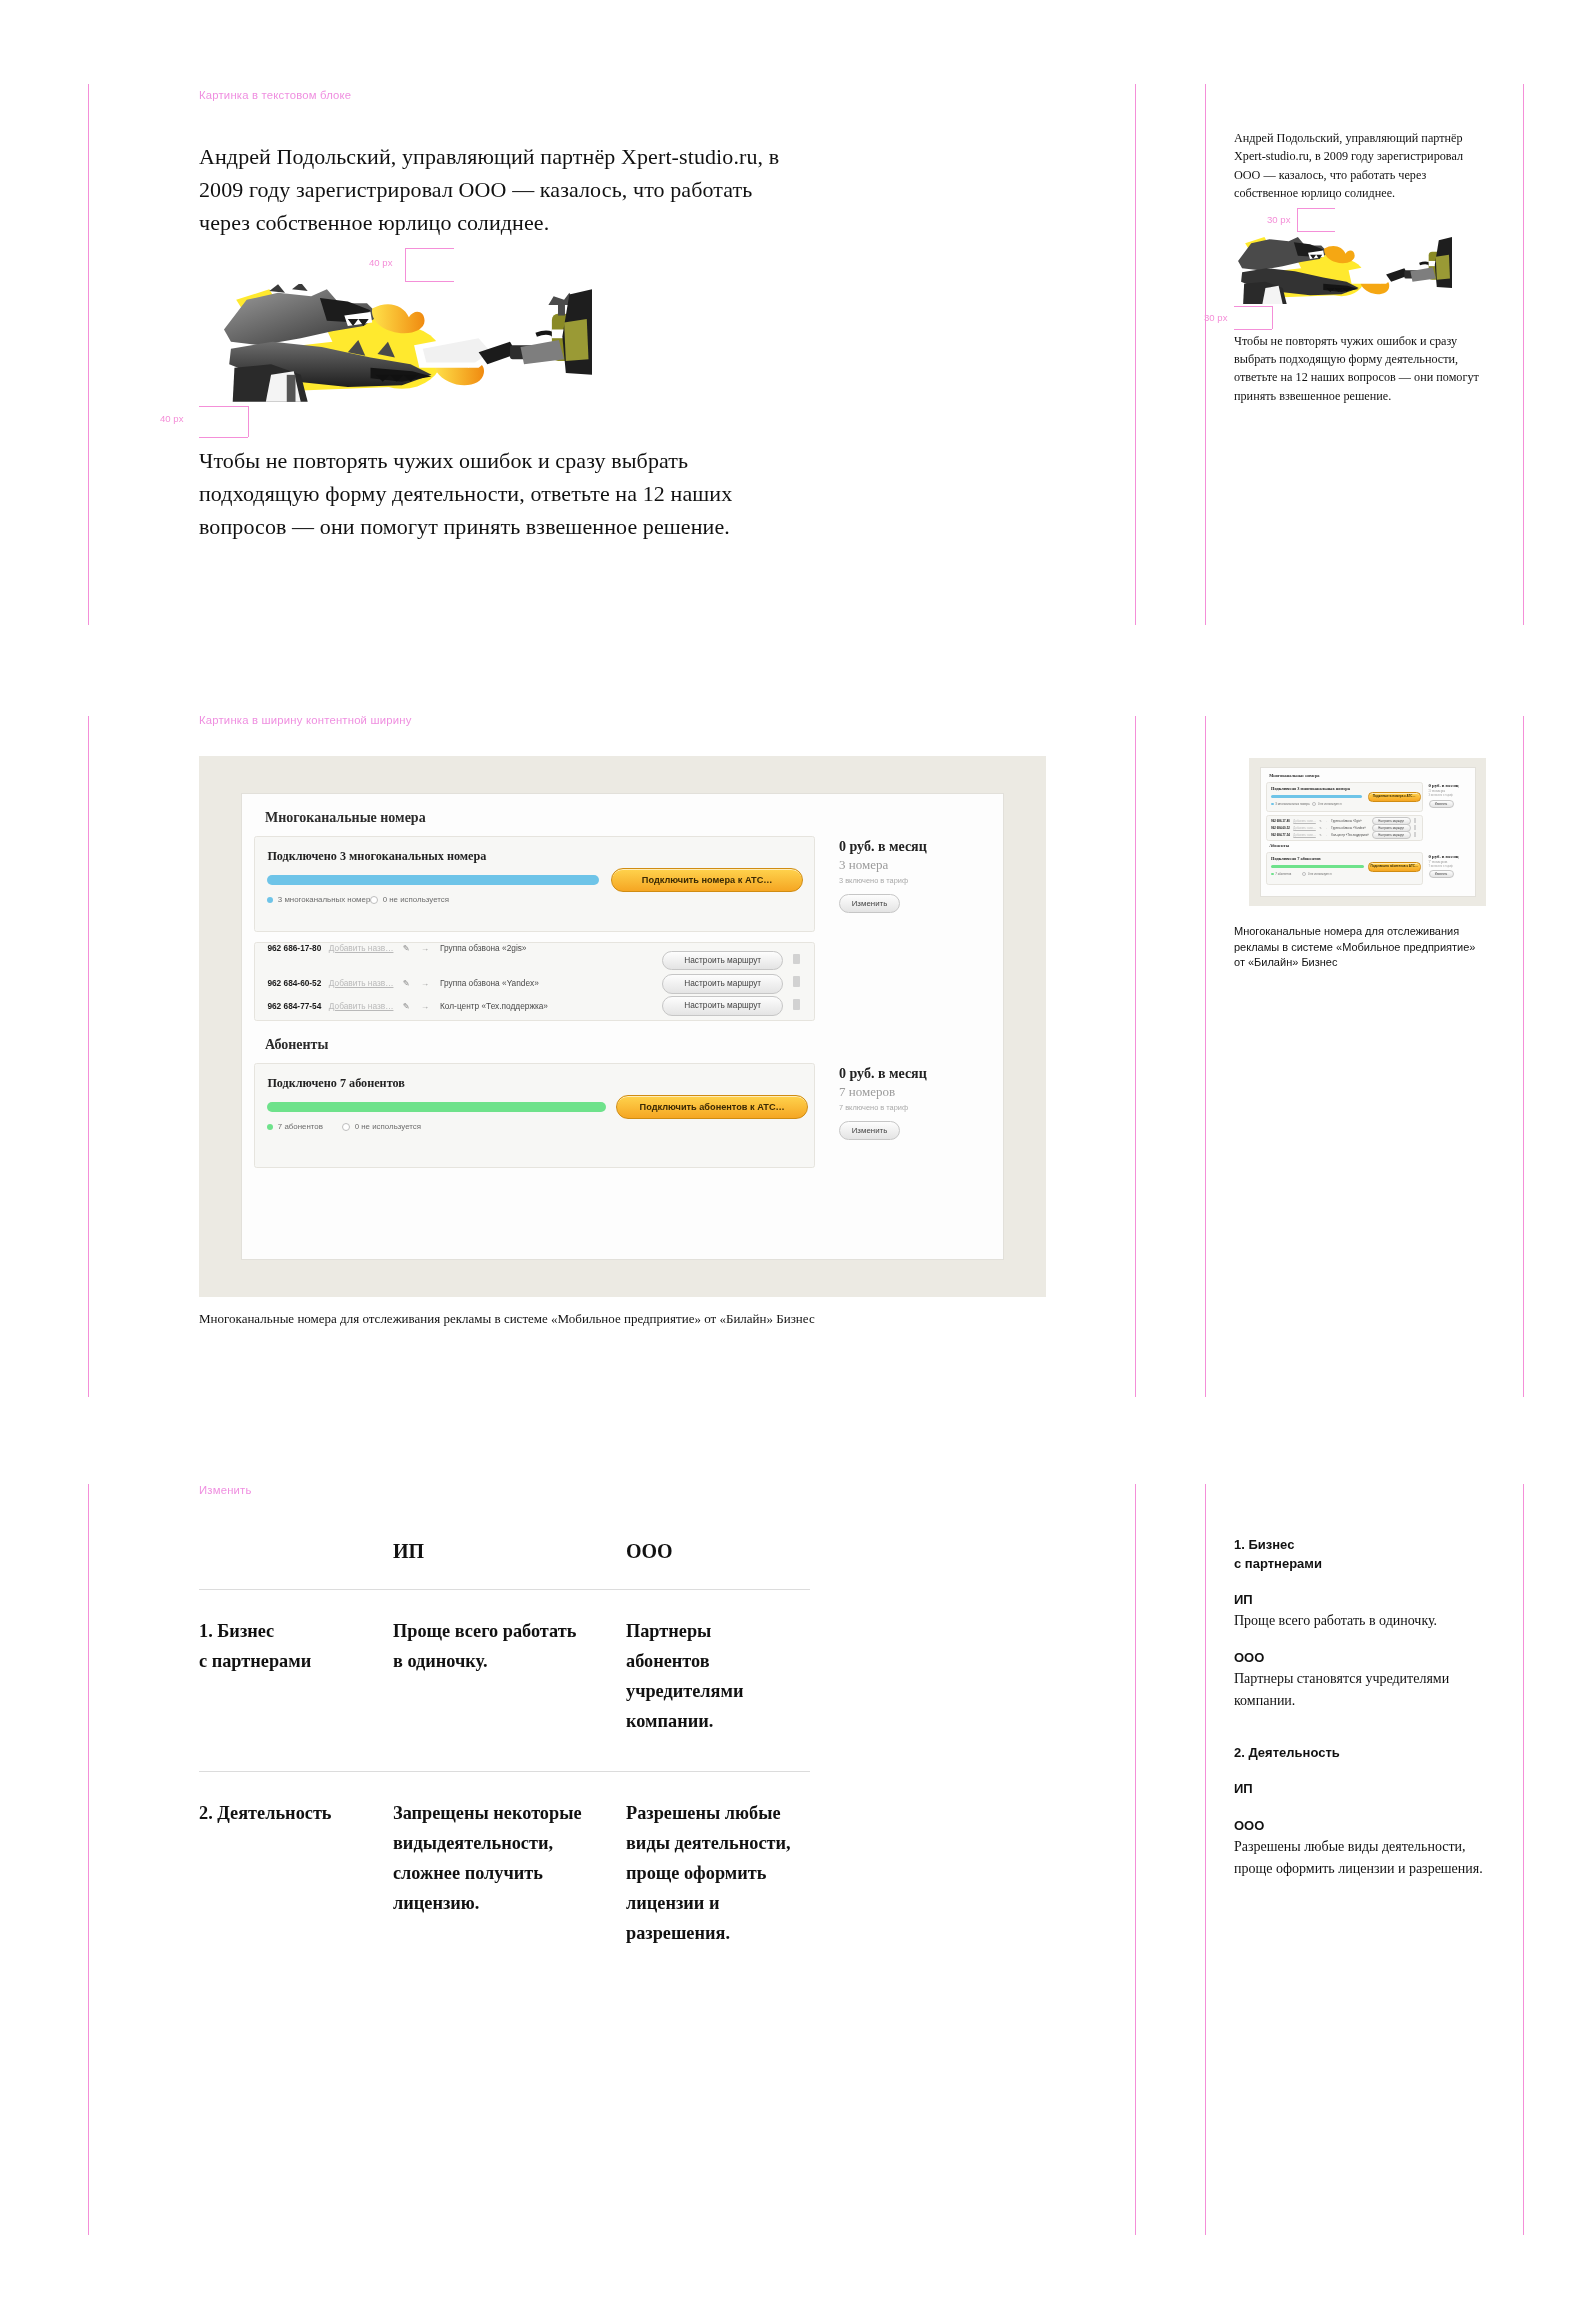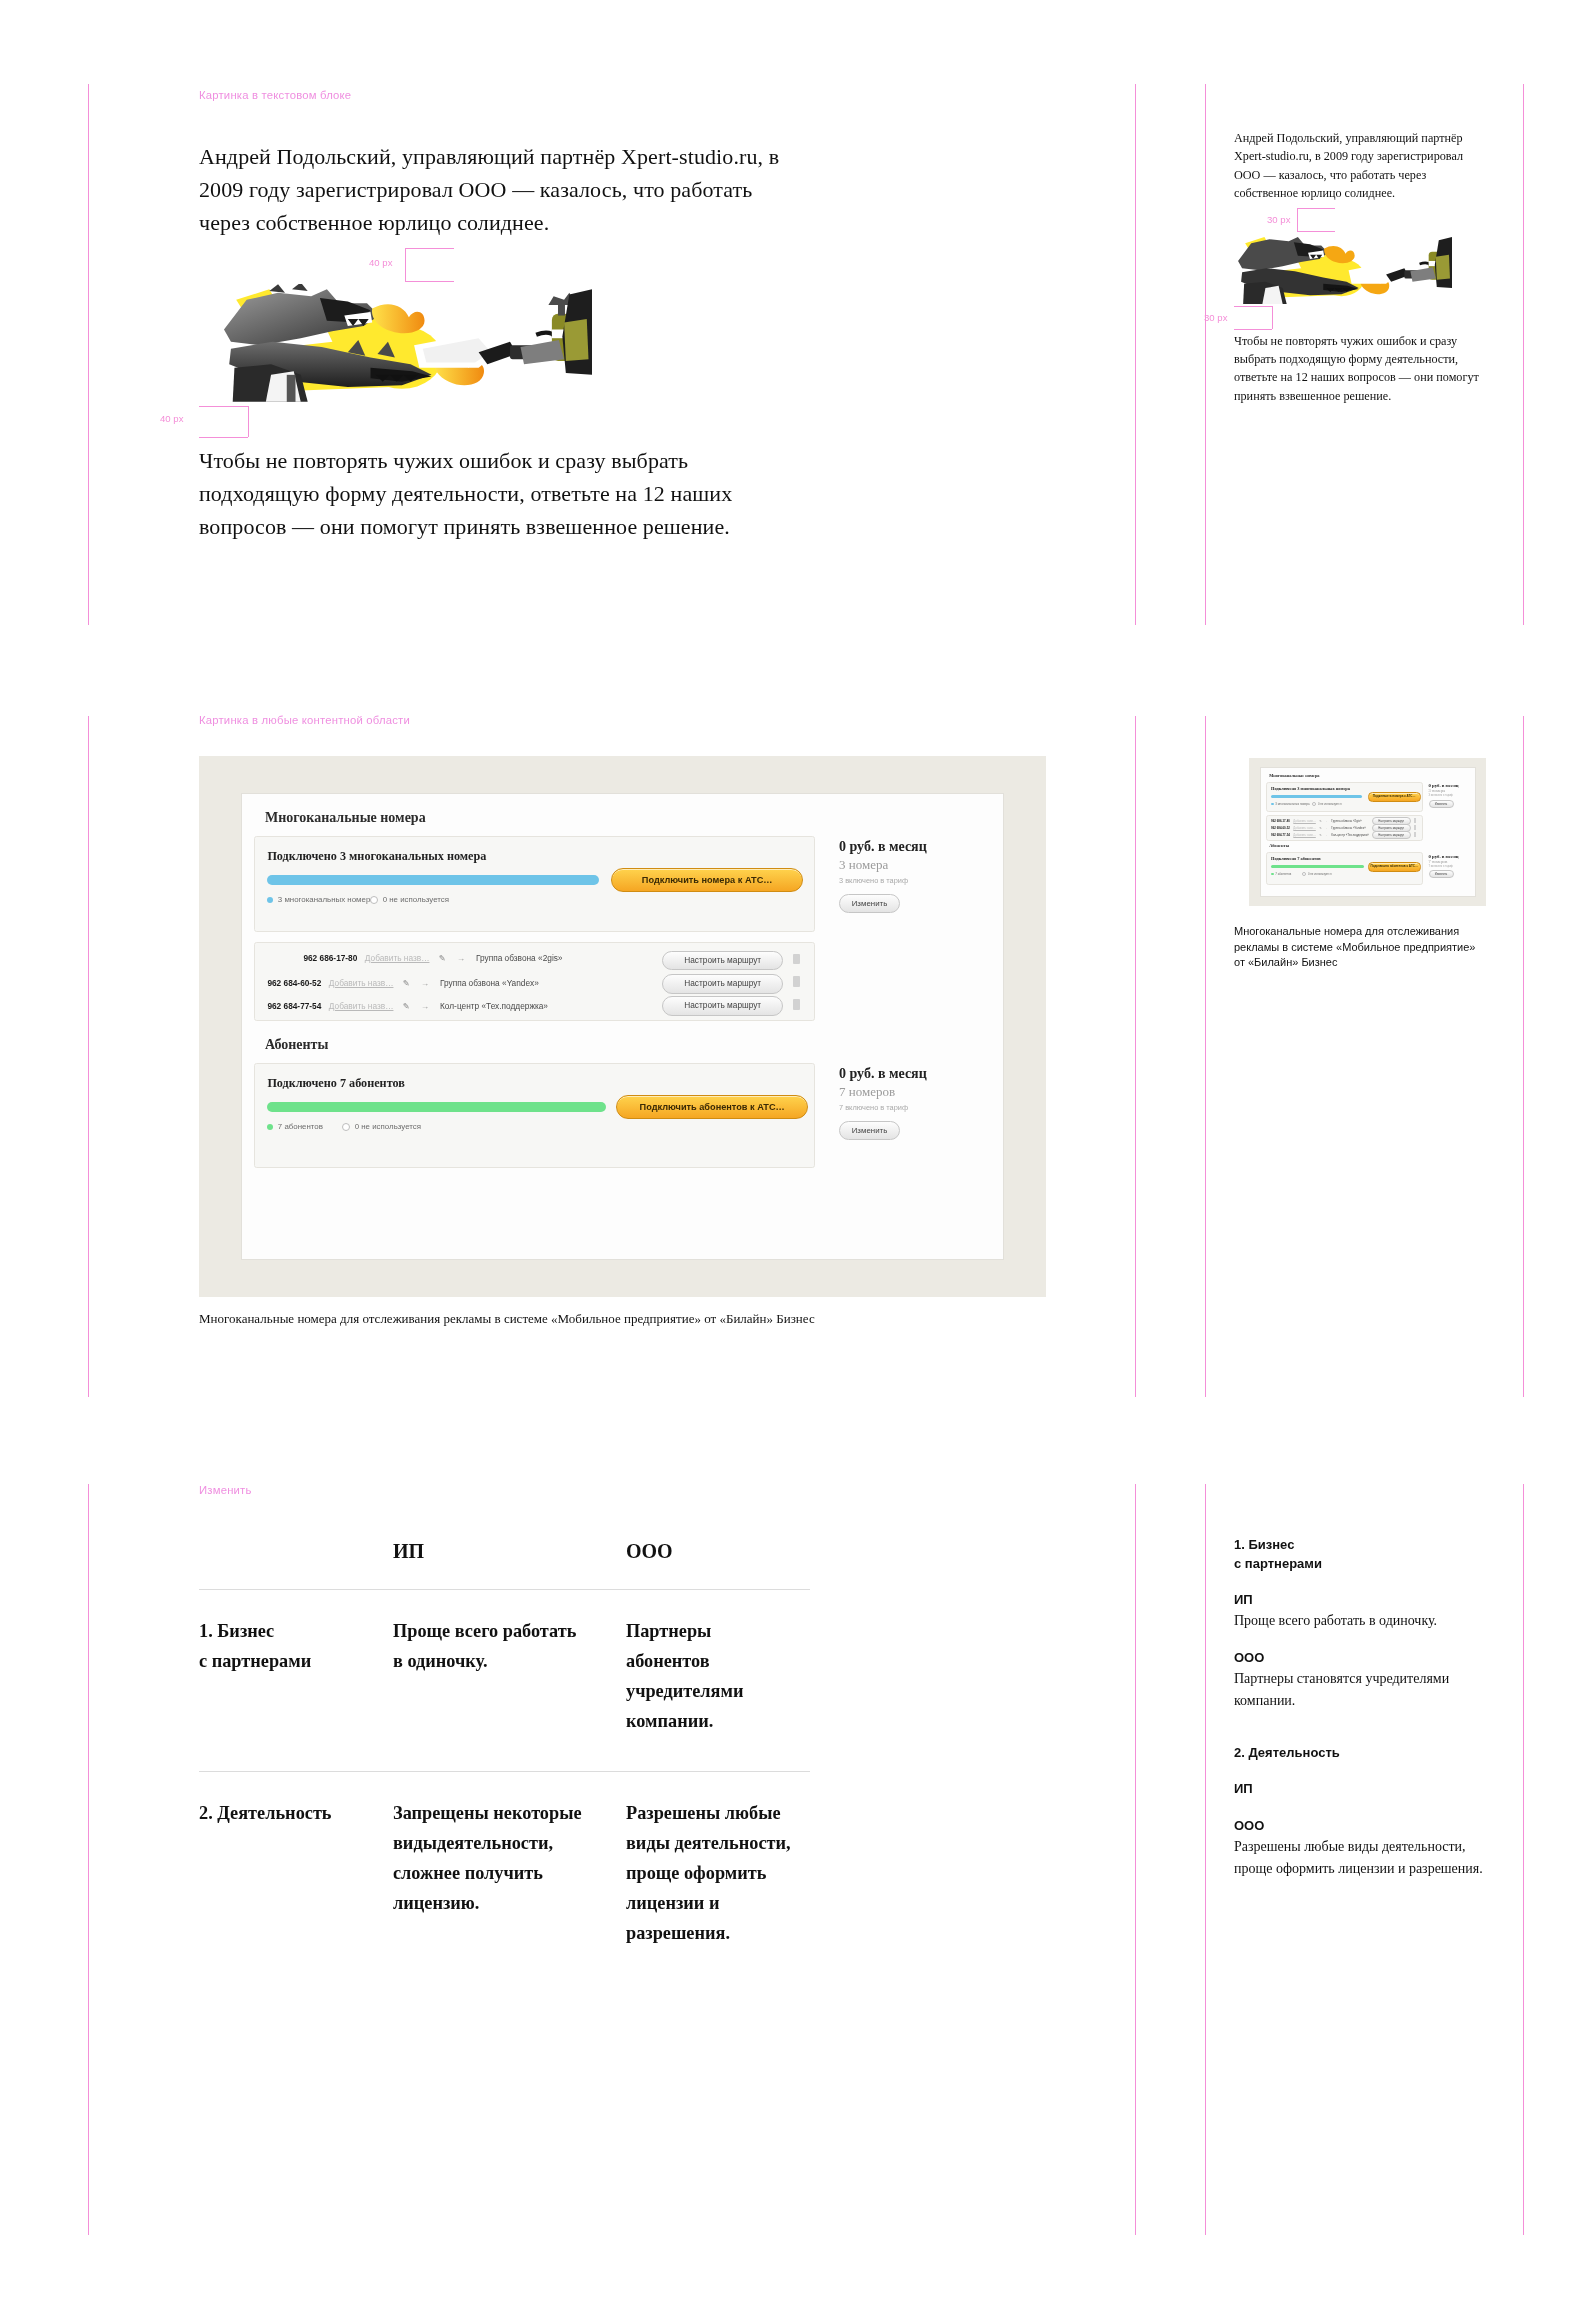--- a/index.html
+++ b/index.html
@@ -259,21 +259,21 @@
       <div class="tick" style="left:0px;top:25px;width:38px;"></div>
       <div class="px" style="left:-30px;top:7.9px;">30 px</div>
     </div>
 
     <div class="p-mob" style="width:246px;">Чтобы не повторять чужих ошибок и сразу выбрать подходящую форму деятельности, ответьте на 12 наших вопросов — они помогут принять взвешенное решение.</div>
   </div>
 </div>
 
 <div class="section" style="left:0;top:0;width:1573px;">
 
-  <div class="label" style="position:absolute;left:191px;top:714px;">Картинка в любые контентной области</div>
+  <div class="label" style="position:absolute;left:191px;top:714px;">Картинка в ширину контентной ширину</div>
 
   <div class="shot" style="position:absolute;left:191px;top:756px;width:847px;height:541px;">
     <div class="shot-inner" style="left:42px;top:37px;right:42px;bottom:37px;">
 
       <div class="blk-title" style="position:absolute;left:23px;top:15.7px;font-size:14px;">Многоканальные номера</div>
       <div class="panel" style="left:12.2px;top:42px;width:559px;height:94px;">
         <div class="hl" style="position:absolute;left:12.2px;top:12.2px;font-size:12.2px;">Подключено 3 многоканальных номера</div>
         <div class="bar blue" style="left:12.2px;top:38px;width:332px;height:9.6px;"></div>
         <div class="legend" style="left:12.2px;top:58px;font-size:7.9px;">
           <span class="dot blue" style="width:6.1px;height:6.1px;margin-right:4.4px;"></span><span>3 многоканальных номера</span>
@@ -285,21 +285,21 @@
       </div>
 
       <div class="price" style="left:597px;top:45px;width:148px;">
         <div class="p1" style="font-size:14px;">0 руб. в месяц</div>
         <div class="p2" style="font-size:13px;margin-top:1.7px;">3 номера</div>
         <div class="p3" style="font-size:7.4px;margin-top:3.5px;">3 включено в тариф</div>
         <div class="btn-g" style="position:relative;display:block;margin-top:8.7px;width:59px;height:17.5px;line-height:17.5px;font-size:7.9px;">Изменить</div>
       </div>
 
       <div class="panel" style="left:12.2px;top:148px;width:559px;height:77px;background:#f7f7f5;">
-        <div class="numrow" style="left:12.2px;top:10px;font-size:8.3px;margin-left:36px;">
+        <div class="numrow" style="left:12.2px;top:0;font-size:8.3px;">
           <b>962 686-17-80</b>
           <span class="ph" style="margin-left:5.2px;">Добавить назв…</span>
           <span style="margin-left:7px;color:#8a8a8a;">✎</span>
           <span class="arr" style="margin-left:8.7px;">→</span>
           <span class="grp" style="margin-left:8.7px;">Группа обзвона «2gis»</span>
         </div>
         <div class="btn-g" style="left:407px;top:7.9px;width:119px;height:17.5px;line-height:17.5px;font-size:8.3px;">Настроить маршрут</div>
         <div class="trash" style="left:538px;top:10.5px;width:7px;height:10.5px;border-radius:0.9px;"></div>
 
         <div class="numrow" style="left:12.2px;top:35px;font-size:8.3px;">

